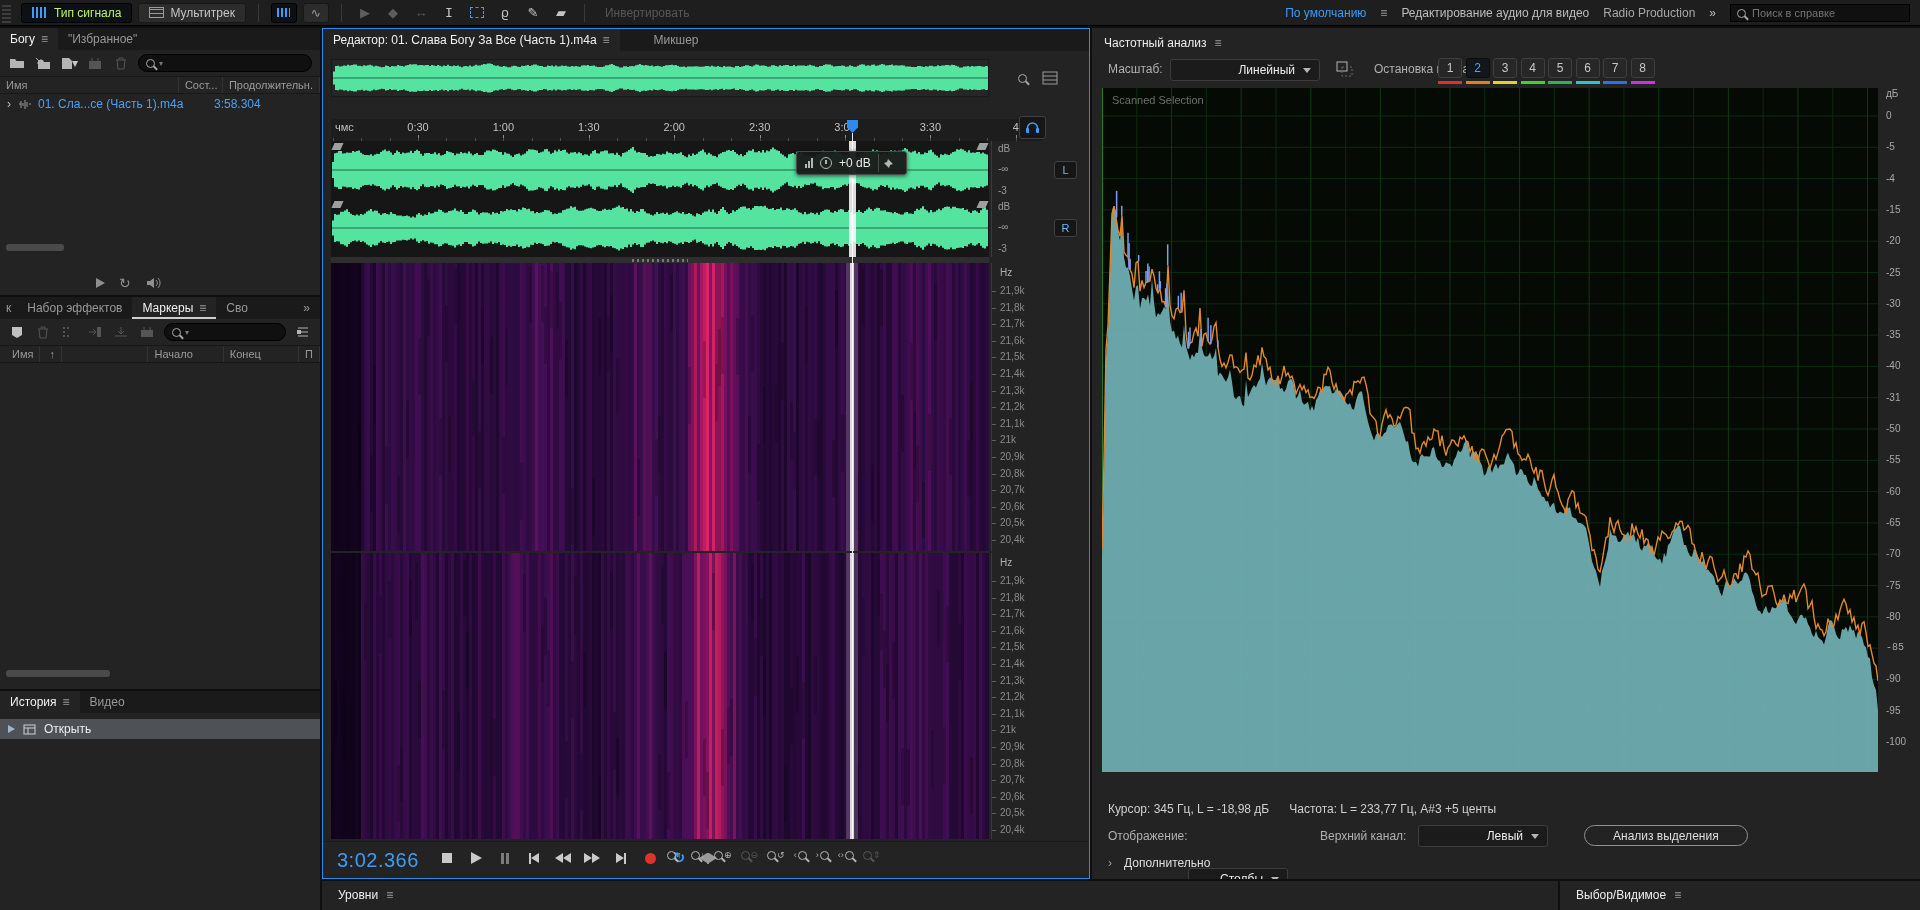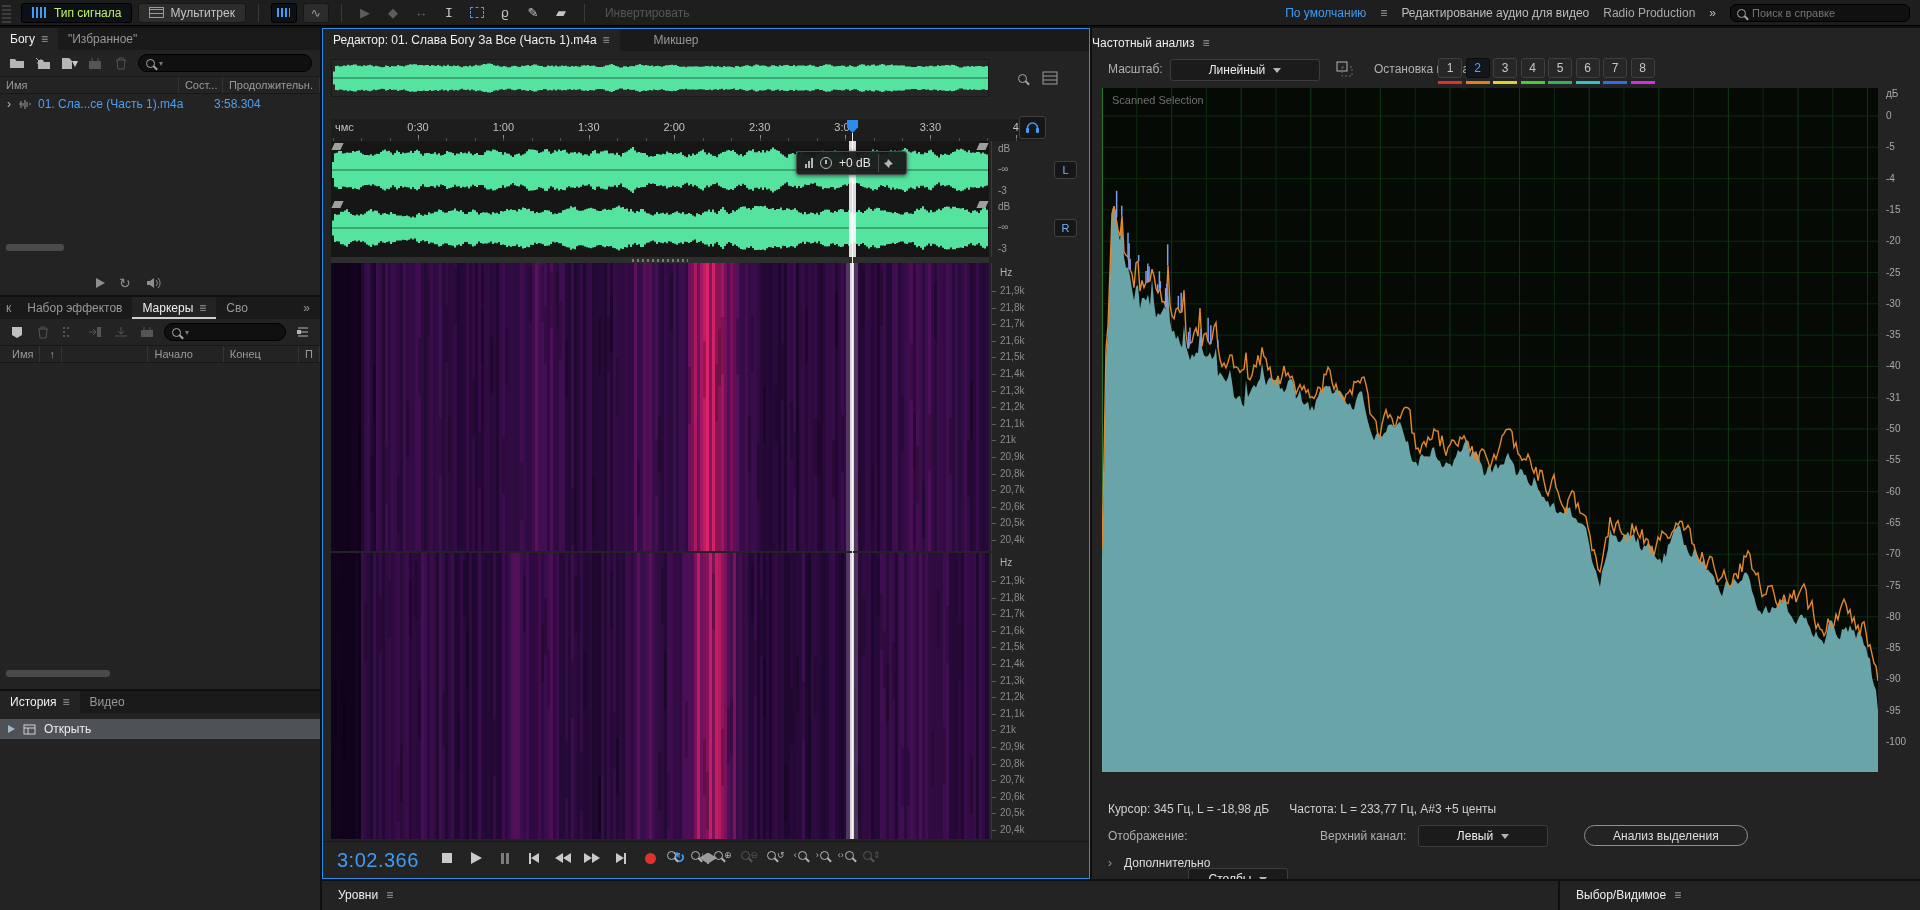--- a/index.html
+++ b/index.html
@@ -18,21 +18,21 @@
   .viewbtn{width:26px;height:20px;border-radius:3px;display:flex;align-items:center;justify-content:center;border:1px solid #171717;background:#2c2c2c}
   .viewbtn.pressed{background:#0d1116;border-color:#000}
   .tool{width:22px;height:20px;display:flex;align-items:center;justify-content:center;font-size:13px;color:#c4c4c4}
   .tool.dim{color:#5d5d5d}
   .marquee{width:14px;height:11px;border:1px dashed #3f9bf4}
   .disabledtxt{color:#565656;font-size:12px;padding:0 8px}
   #tb-right{position:absolute;right:0;top:0;height:26px;display:flex;align-items:center;gap:14px;padding-right:10px}
   .ws{font-size:12px;color:#bdbdbd}
   .ws.active{color:#3f9bf4}
   .ham{color:#9a9a9a;font-size:12px}
-  .helpbox{width:180px;height:18px;background:#101010;border:1px solid #000;border-radius:6px;display:flex;align-items:center;gap:6px;padding:0 6px}
+  .helpbox{width:180px;height:18px;background:#101010;border:1px solid #000;border-radius:0;display:flex;align-items:center;gap:6px;padding:0 6px}
   .helpbox input{flex:1;background:transparent;border:none;outline:none;color:#b5b5b5;font-size:11px;font-family:inherit}
   .mag{position:relative;width:9px;height:9px;border:1.5px solid #a8a8a8;border-radius:50%;flex:none}
   .mag::after{content:"";position:absolute;width:5px;height:1.5px;background:#a8a8a8;right:-4px;bottom:-2px;transform:rotate(45deg)}
   
   .tabs{height:22px;display:flex;align-items:flex-end;background:#1a1a1a;font-size:12px}
   .tab{height:22px;display:flex;align-items:center;gap:6px;padding:0 10px;color:#989898}
   .tab.active{background:#232323;color:#f0f0f0}
   .tab.underline{box-shadow:inset 0 -2px 0 #cfcfcf}
   .chev{color:#9a9a9a;font-size:12px}
   
@@ -88,23 +88,23 @@
   .phspec{position:absolute;width:4px;background:rgba(255,255,255,.8)}
   .phspecw{position:absolute;width:12px;background:rgba(255,255,255,.18)}
   
   #hud{position:absolute;left:473px;top:122px;height:24px;display:flex;align-items:center;gap:7px;background:rgba(24,24,24,.95);border:1px solid #4a4a4a;border-radius:3px;padding:0 8px;box-shadow:0 1px 4px rgba(0,0,0,.6)}
   .hbars{display:flex;align-items:flex-end;gap:1px}.hbars i{width:2px;background:#b5b5b5}
   .clock{width:12px;height:12px;border:1.5px solid #b5b5b5;border-radius:50%;position:relative}
   .clock::after{content:"";position:absolute;left:4px;top:2px;width:1.5px;height:4px;background:#b5b5b5}
   #hudpin{width:20px;height:18px;border-left:1px solid #4a4a4a;display:flex;align-items:center;justify-content:center}
   
   #freq{left:1092px;top:28px;width:828px;height:851px}
-  #freq .title{position:absolute;left:0;top:8px;color:#ededed;font-size:12px;display:flex;gap:8px}
+  #freq .title{position:absolute;left:12px;top:8px;color:#ededed;font-size:12px;display:flex;gap:8px}
   .lbl{color:#b0b0b0;font-size:12px}
-  .dd{position:absolute;height:22px;background:#1b1b1b;border:1px solid #3d3d3d;border-radius:3px;display:flex;align-items:center;justify-content:center;padding:0 8px;color:#ececec;font-size:12px}
+  .dd{position:absolute;height:22px;background:#1b1b1b;border:1px solid #3d3d3d;border-radius:3px;display:flex;align-items:center;justify-content:flex-end;padding:0 8px;color:#ececec;font-size:12px}
   .ddchev{width:0;height:0;border-left:4px solid transparent;border-right:4px solid transparent;border-top:5px solid #b5b5b5;margin-left:8px}
   .holdbtn{position:absolute;top:30px;width:24px;height:20px;background:#272727;border:1px solid #3f3f3f;border-radius:3px;color:#c8c8c8;font-size:12px;display:flex;align-items:center;justify-content:center}
   .holdbtn.on{background:#11171d;color:#4aa3ff;border-color:#0c0c0c}
   .holdcolor{position:absolute;top:53px;height:3px;width:24px}
   #plotwrap{position:absolute;left:10px;top:60px;width:776px;height:684px;background:#050a05}
   #scanlbl{position:absolute;left:10px;top:6px;color:#6e6e6e;font-size:11px}
   #dbcol{position:absolute;left:792px;top:60px;width:34px;height:700px;font-size:10px;color:#a8a8a8}
   #dbcol div{position:absolute;left:2px}
   #xcol{position:absolute;left:10px;top:748px;width:776px;height:14px;font-size:11px;color:#b5b5b5}
   #xcol span{position:absolute;transform:translateX(-50%)}
@@ -1302,21 +1302,21 @@
       <div style="top: 241.1px;">-35</div>
       <div style="top: 272.4px;">-40</div>
       <div style="top: 303.7px;">-31</div>
       <div style="top: 335px;">-50</div>
       <div style="top: 366.3px;">-55</div>
       <div style="top: 397.6px;">-60</div>
       <div style="top: 428.9px;">-65</div>
       <div style="top: 460.2px;">-70</div>
       <div style="top: 491.5px;">-75</div>
       <div style="top: 522.8px;">-80</div>
-      <div style="top: 554.1px;">-85</div>
+      <div style="top: 554.1px; font-family: Liberation Mono, monospace;">-85</div>
       <div style="top: 585.4px;">-90</div>
       <div style="top: 616.7px;">-95</div>
       <div style="top: 648px;">-100</div>
     </div>
 
   <div id="cursorrow">
     <span>Курсор: 345 Гц, L = -18,98 дБ</span>
     <span>Частота: L = 233,77 Гц, A#3 +5 центы</span>
   </div>
   <span class="lbl abs" style="left:16px;top:801px">Отображение:</span>

